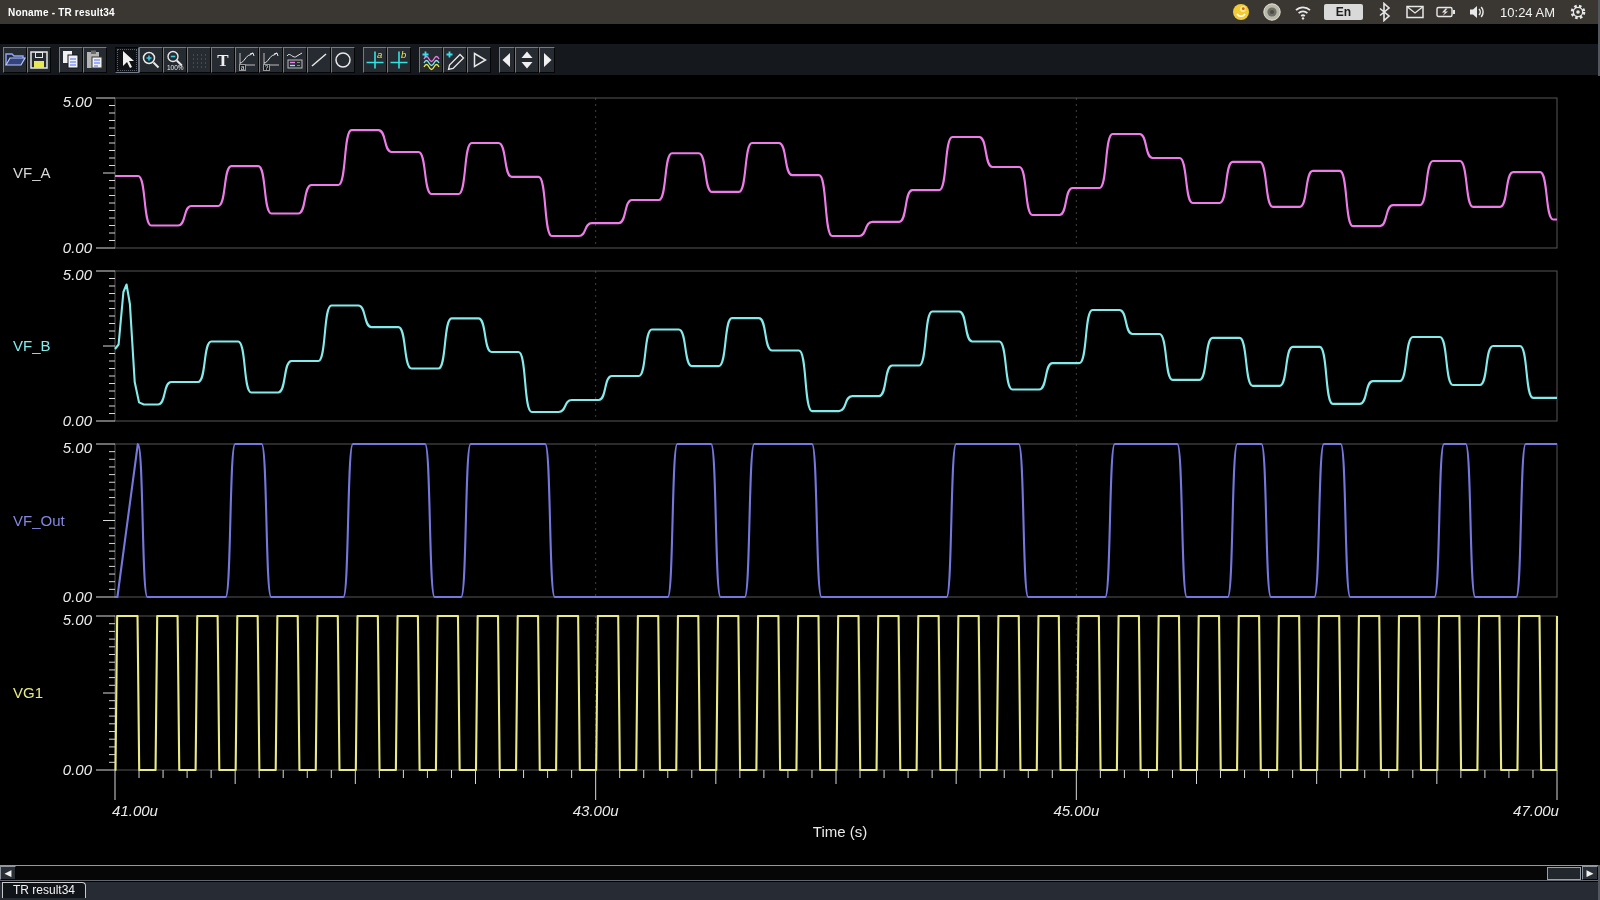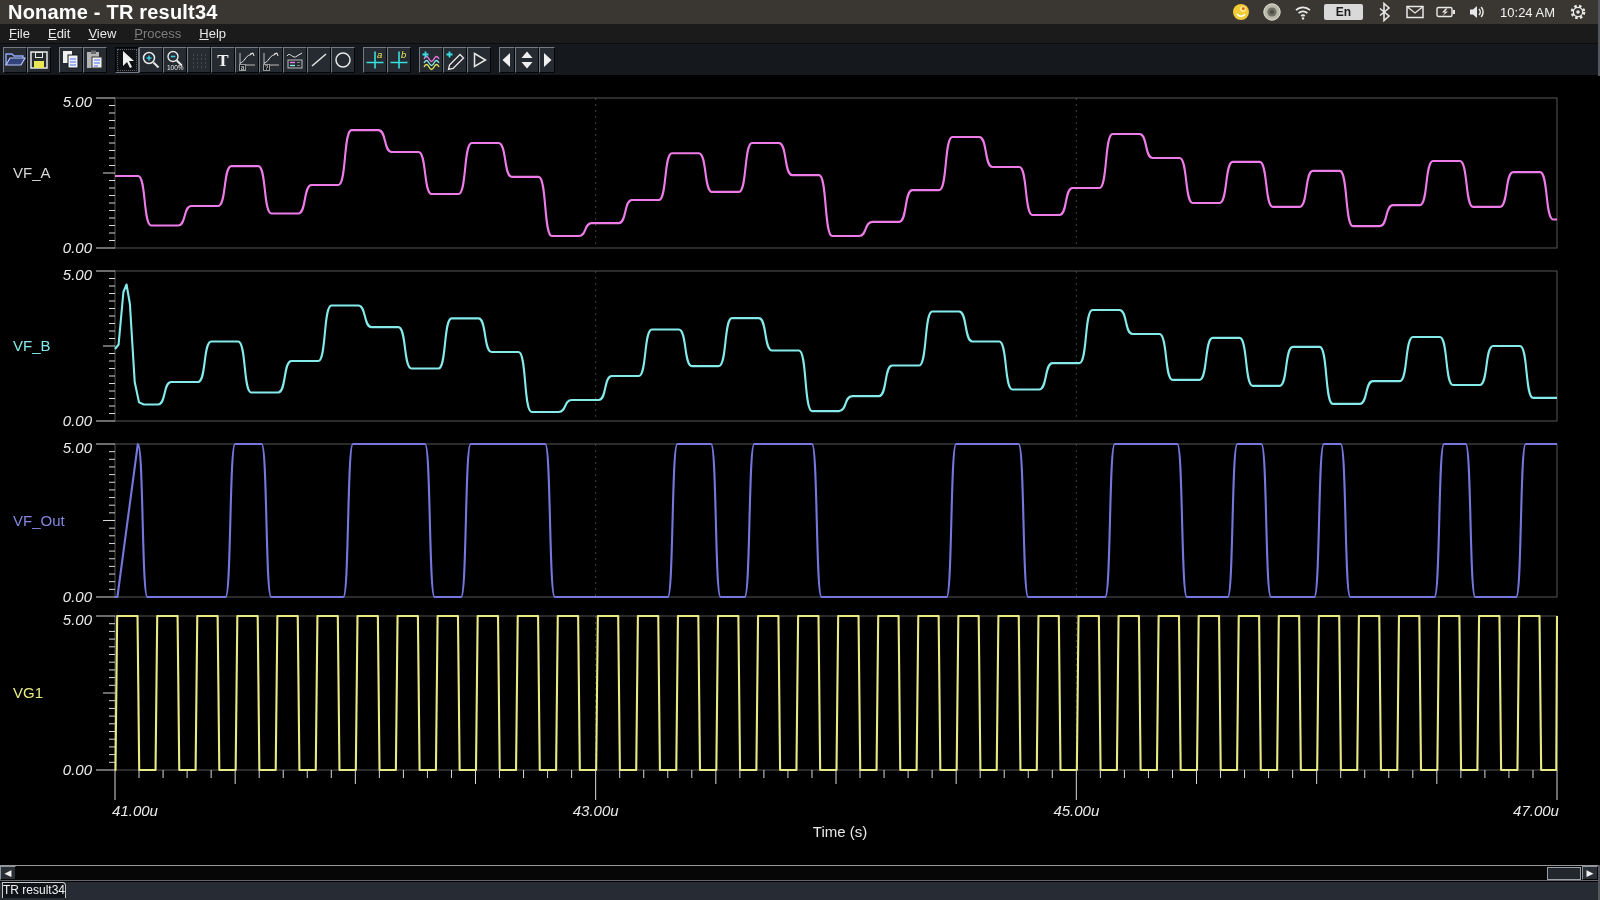--- a/index.html
+++ b/index.html
@@ -1,21 +1,21 @@
 <!DOCTYPE html>
 <html><head>
 <meta charset="utf-8">
 <style>
   html,body{margin:0;padding:0;background:#000;width:1600px;height:900px;overflow:hidden;
     font-family:"Liberation Sans",sans-serif;-webkit-font-smoothing:antialiased;}
   #window{position:relative;width:1600px;height:900px;background:#000;border-right:2px solid #53565c;box-sizing:border-box;}
   
   #titlebar{position:absolute;top:0;left:0;right:0;height:24px;background:#3a3733;
     display:flex;align-items:center;color:#fff;}
-  #title-text{font-size:20px;font-weight:bold;padding-left:8px;letter-spacing:.2px;}
+  #title-text{font-size:10px;font-weight:bold;padding-left:8px;letter-spacing:.2px;}
   #tray{margin-left:auto;display:flex;align-items:center;gap:11px;padding-right:10px;}
   .tray-ic{display:flex;align-items:center;justify-content:center;width:20px;height:20px;}
   #kbd-layout{background:#d9d9d9;color:#1d1d1d;font-size:12px;font-weight:bold;
     padding:1px 12px;border-radius:2px;line-height:14px;}
   #clock{font-size:13px;color:#f2f2f2;padding:0 2px;}
   
   #menubar{position:absolute;top:24px;left:0;right:0;height:20px;background:#1b1b1b;
     display:flex;align-items:center;color:#e8e8e8;font-size:13px;border-bottom:1px solid #0c0c0c;box-sizing:border-box;}
   .menu-item{padding:2px 9px;cursor:default;}
   .menu-item.disabled{color:#7d7d7d;}
@@ -34,21 +34,21 @@
   
   #hscroll{position:absolute;top:865px;left:0;right:0;height:16px;background:#060607;
     border-top:1px solid #97979c;border-bottom:1px solid #63666c;box-sizing:border-box;display:flex;align-items:center;}
   .sb-btn{width:16px;height:14px;background:#2a2f36;border-top:1px solid #8d949d;border-left:1px solid #8d949d;
     border-right:1px solid #050505;border-bottom:1px solid #050505;color:#f0f0f0;font-size:9px;line-height:12px;
     text-align:center;box-sizing:border-box;}
   #sb-track{flex:1;height:14px;}
   #sb-thumb{width:34px;height:13px;background:#22262d;border:1px solid #9aa0a8;box-sizing:border-box;margin-right:1px;}
   
   #tabrow{position:absolute;top:882px;left:0;right:0;height:18px;background:#272b33;}
-  #doc-tab{position:absolute;left:2px;top:0;height:16px;padding:0 0;background:#101318;
+  #doc-tab{position:absolute;left:2px;top:0;height:16px;padding:0 10px;background:#101318;
     border-top:1px solid #c8c8c8;border-left:1px solid #c8c8c8;border-right:1px solid #c8c8c8;
     border-top-right-radius:4px;color:#f2f2f2;font-size:12px;line-height:15px;box-sizing:border-box;}
 </style>
 </head>
 <body>
 
 <div id="window">
 
   <div id="titlebar">
     <span id="title-text">Noname - TR result34</span>
@@ -107,27 +107,20 @@
         <span class="tray-ic">
           <svg width="20" height="20" viewBox="0 0 20 20" fill="none">
             <circle cx="10" cy="10" r="5.8" stroke="#e8e8e8" stroke-width="3" stroke-dasharray="2.4 2.2"></circle>
             <circle cx="10" cy="10" r="4.6" stroke="#e8e8e8" stroke-width="1.2"></circle>
             <circle cx="10" cy="10" r="1.8" fill="#e8e8e8"></circle>
           </svg>
         </span>
       </div>
   </div>
 
-  <div id="menubar">
-      <span class="menu-item"><u>F</u>ile</span>
-      <span class="menu-item"><u>E</u>dit</span>
-      <span class="menu-item"><u>V</u>iew</span>
-      <span class="menu-item disabled"><u>P</u>rocess</span>
-      <span class="menu-item"><u>H</u>elp</span>
-    </div>
 
   <div id="toolbar">
       <div class="tb-group">
         <div class="tb-btn">
           <span>
             <svg width="22" height="22" viewBox="0 0 22 22" fill="none">
               <path d="M2 16V5h6l2 2h9v2" stroke="#8fa8ff" stroke-width="1.4"></path>
               <path d="M2 16l4-7h15l-4 7z" fill="#33437c" stroke="#b9c6ff" stroke-width="1.2"></path>
             </svg>
           </span>

